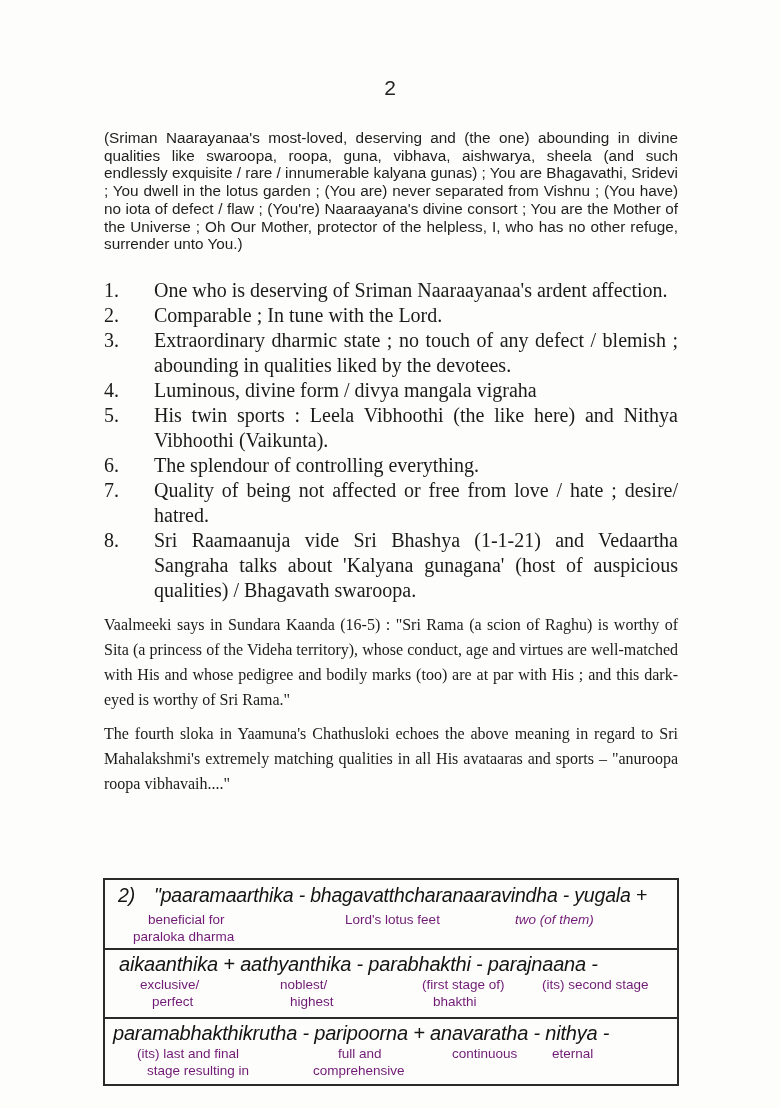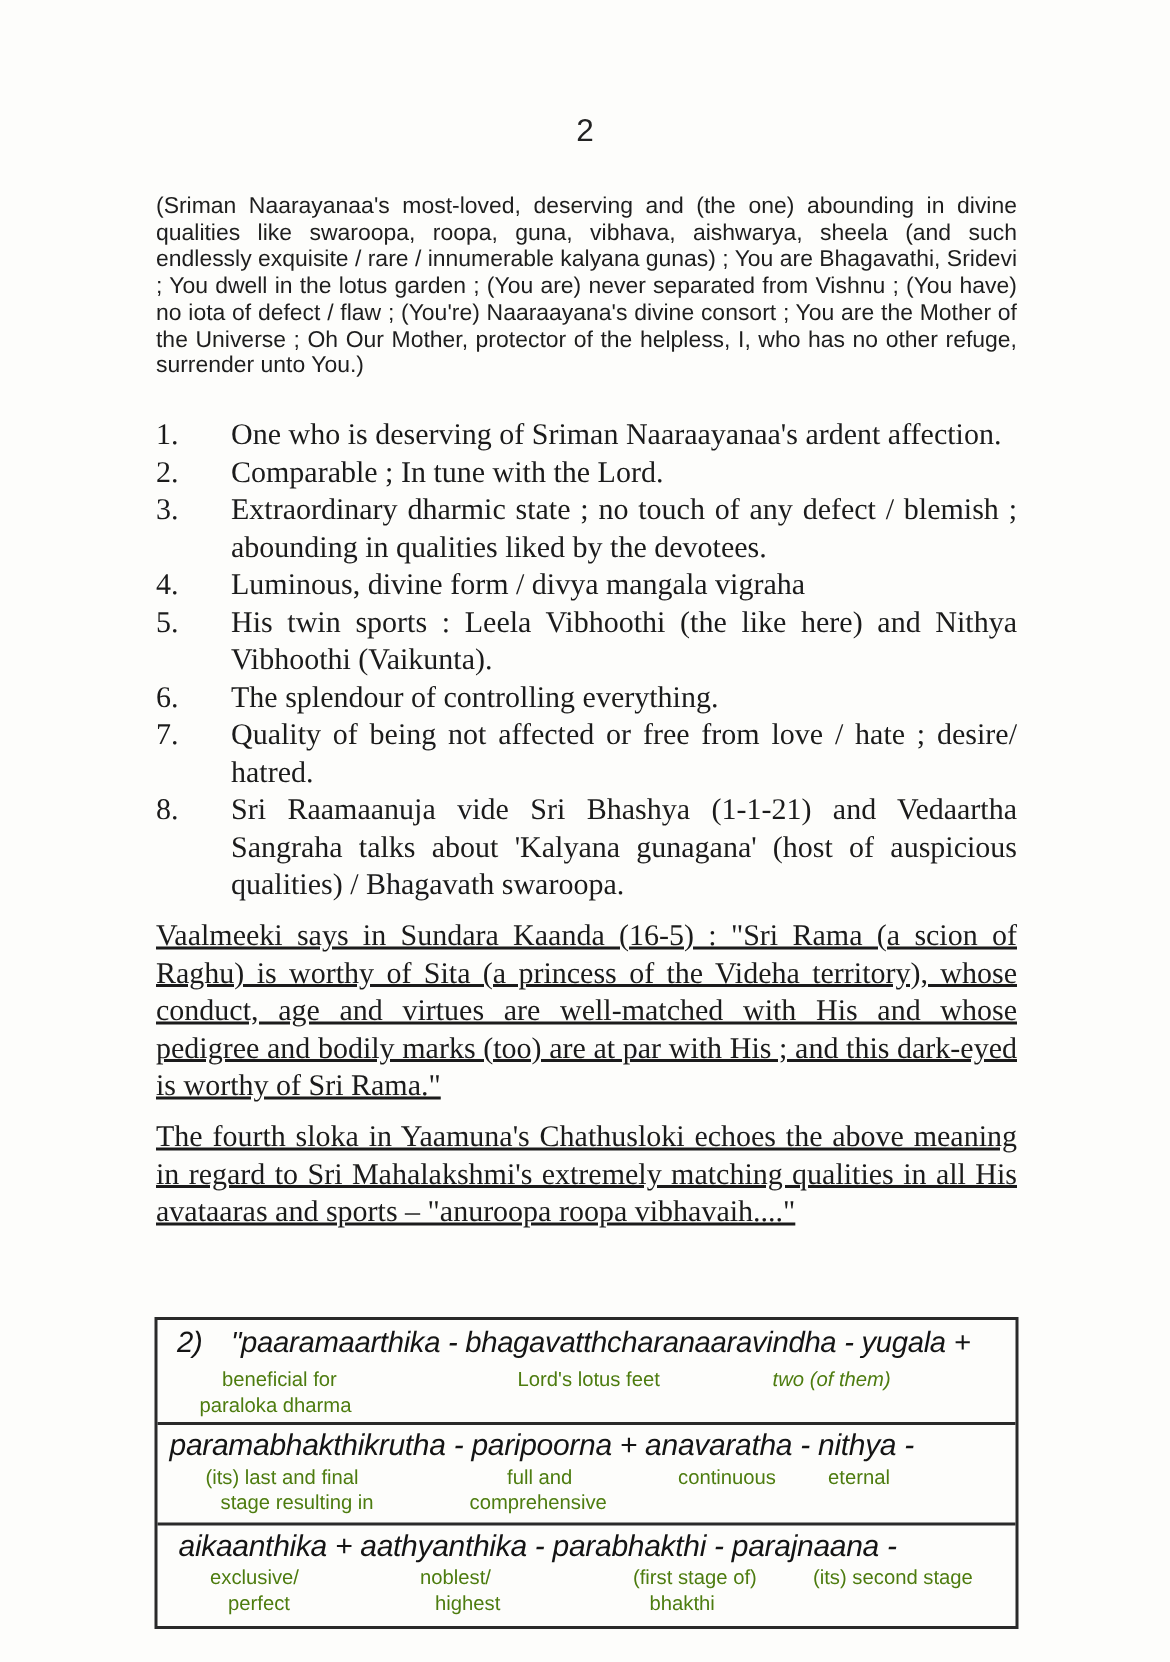--- a/index.html
+++ b/index.html
@@ -26,21 +26,21 @@
     text-align:justify; color:#1e1e1e;
   }
 
   .flow { position:absolute; top:278px; left:104px; width:574px; }
 
   .num-list { margin:0; padding:0; }
   .li { display:flex; font-size:20px; line-height:25px; }
   .li .num { width:50px; flex:0 0 50px; }
   .li .txt { flex:1; text-align:justify; }
 
-  .para { margin:9px 0 0 0; font-size:20px; line-height:25px; text-align:justify;text-decoration:underline; }
+  .para { margin:9px 0 0 0; font-size:16px; line-height:25px; text-align:justify; }
 
   .gloss-table {
     position:absolute; top:878px; left:103px; width:572px;
     border:2px solid #2a2a2a;
     background:transparent;
   }
   .trow { position:relative; }
   .trow.r1 { height:68px; }
   .trow.r2 { height:67px; border-top:2px solid #2a2a2a; }
   .trow.r3 { height:65px; border-top:2px solid #2a2a2a; }
@@ -50,21 +50,21 @@
     font-style:italic;
     font-size:20px; line-height:1;
     white-space:nowrap; color:#141414;
     letter-spacing:-0.2px;
   }
   .r1 .main { font-size:19.5px; }
   .gloss {
     position:absolute;
     font-family:"Liberation Sans", sans-serif;
     font-size:13.5px; line-height:1;
-    white-space:nowrap; color:#4d7c0f;
+    white-space:nowrap; color:#701a75;
   }
 </style>
 </head>
 <body>
 
 <div class="page">
 
   <div class="page-number">2</div>
 
   <div class="intro">(Sriman Naarayanaa's most-loved, deserving and (the one) abounding in divine qualities like swaroopa, roopa, guna, vibhava, aishwarya, sheela (and such endlessly exquisite / rare / innumerable kalyana gunas) ; You are Bhagavathi, Sridevi ; You dwell in the lotus garden ; (You are) never separated from Vishnu ; (You have) no iota of defect / flaw ; (You're) Naaraayana's divine consort ; You are the Mother of the Universe ; Oh Our Mother, protector of the helpless, I, who has no other refuge, surrender unto You.)</div>
@@ -113,36 +113,36 @@
 
     <div class="trow r1">
       <span class="main" style="left:13px; top:6px;">2)</span>
       <span class="main" style="left:49px; top:6px;">"paaramaarthika - bhagavatthcharanaaravindha - yugala +</span>
       <span class="gloss" style="left:43px;  top:33px;">beneficial for</span>
       <span class="gloss" style="left:240px; top:33px;">Lord's lotus feet</span>
       <span class="gloss" style="left:410px; top:33px;font-style:italic;">two (of them)</span>
       <span class="gloss" style="left:28px;  top:50px;text-align:right;">paraloka dharma</span>
     </div>
 
-    <div class="trow r3">
-      <span class="main" style="left:8px; top:4px;">paramabhakthikrutha - paripoorna + anavaratha - nithya -</span>
-      <span class="gloss" style="left:32px;  top:28px;">(its) last and final</span>
-      <span class="gloss" style="left:233px; top:28px;">full and</span>
-      <span class="gloss" style="left:347px; top:28px;">continuous</span>
-      <span class="gloss" style="left:447px; top:28px;">eternal</span>
-      <span class="gloss" style="left:42px;  top:45px;">stage resulting in</span>
-      <span class="gloss" style="left:208px; top:45px;">comprehensive</span>
-    </div>
-
     <div class="trow r2">
       <span class="main" style="left:14px; top:4px;">aikaanthika + aathyanthika - parabhakthi - parajnaana -</span>
       <span class="gloss" style="left:35px;  top:28px;">exclusive/</span>
       <span class="gloss" style="left:175px; top:28px;">noblest/</span>
       <span class="gloss" style="left:317px; top:28px;">(first stage of)</span>
       <span class="gloss" style="left:437px; top:28px;">(its) second stage</span>
       <span class="gloss" style="left:47px;  top:45px;">perfect</span>
       <span class="gloss" style="left:185px; top:45px;">highest</span>
       <span class="gloss" style="left:328px; top:45px;">bhakthi</span>
     </div>
 
+    <div class="trow r3">
+      <span class="main" style="left:8px; top:4px;">paramabhakthikrutha - paripoorna + anavaratha - nithya -</span>
+      <span class="gloss" style="left:32px;  top:28px;">(its) last and final</span>
+      <span class="gloss" style="left:233px; top:28px;">full and</span>
+      <span class="gloss" style="left:347px; top:28px;">continuous</span>
+      <span class="gloss" style="left:447px; top:28px;">eternal</span>
+      <span class="gloss" style="left:42px;  top:45px;">stage resulting in</span>
+      <span class="gloss" style="left:208px; top:45px;">comprehensive</span>
+    </div>
+
   </div>
 
 </div>
 
 </body></html>

